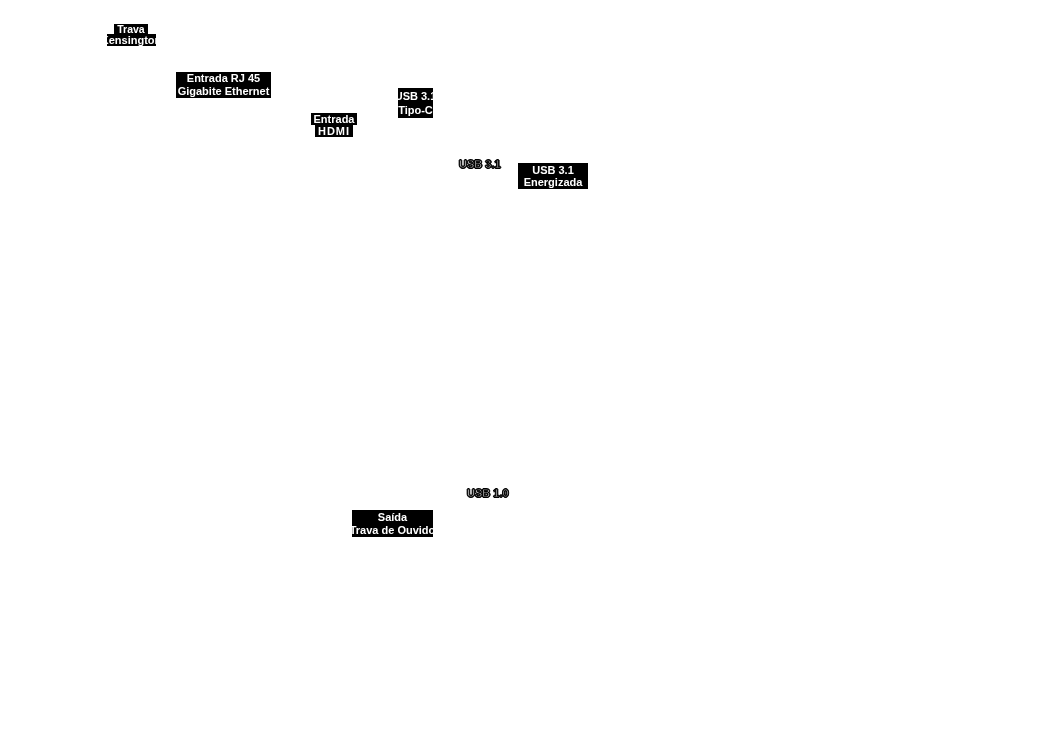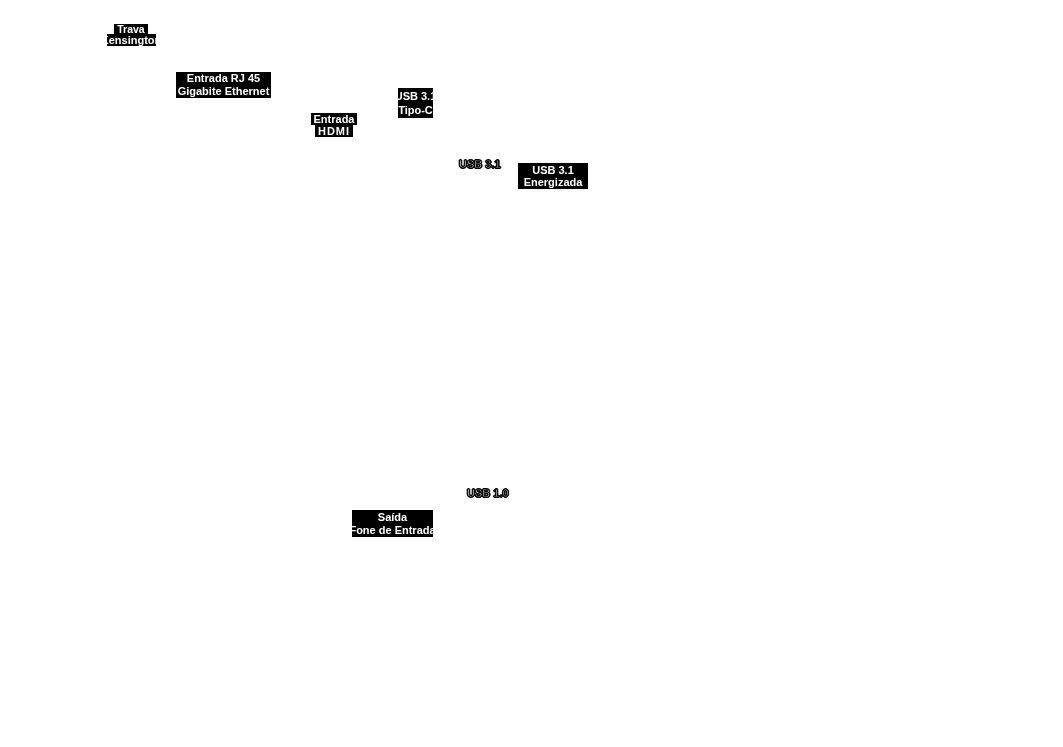--- a/index.html
+++ b/index.html
@@ -99,16 +99,16 @@
 
   <div class="callout rect" style="left:518px; top:163px; width:70px; height:26px;">
     <div class="ln" style="height:12px; line-height:12px;">USB 3.1</div>
     <div class="ln" style="height:12px; line-height:12px; padding:0 1px;text-align:center;">Energizada</div>
   </div>
 
   <div class="outline-text" style="left:467px; top:487px;">USB 1.0</div>
 
   <div class="callout rect" style="left:352px; top:498px; width:81px; height:27px;margin-top:12px;">
     <div class="ln" style="height:13px; line-height:13px;">Saída</div>
-    <div class="ln" style="height:13px; line-height:13px; padding:0 1px;">Fone de Entrada</div>
+    <div class="ln" style="height:13px; line-height:13px; padding:0 1px;">Trava de Ouvido</div>
   </div>
 
 </div>
 
 </body></html>

